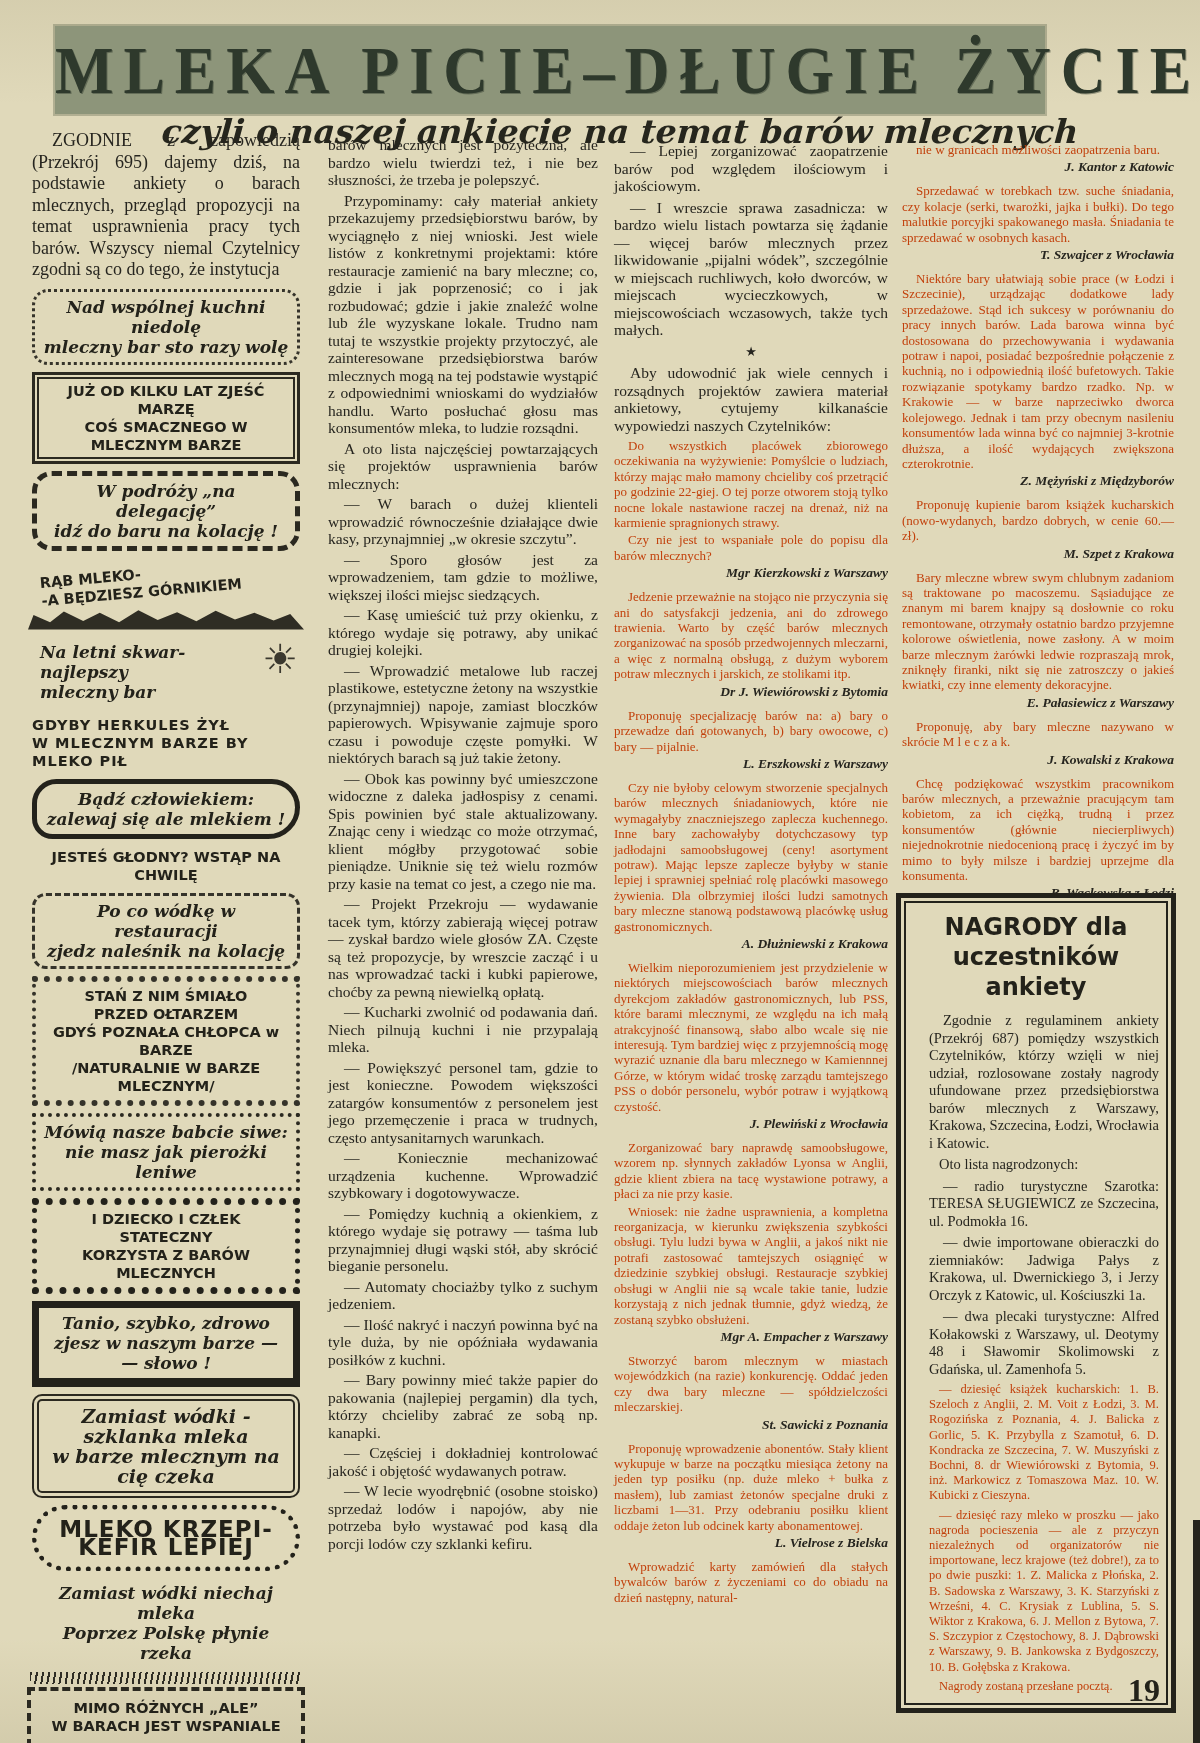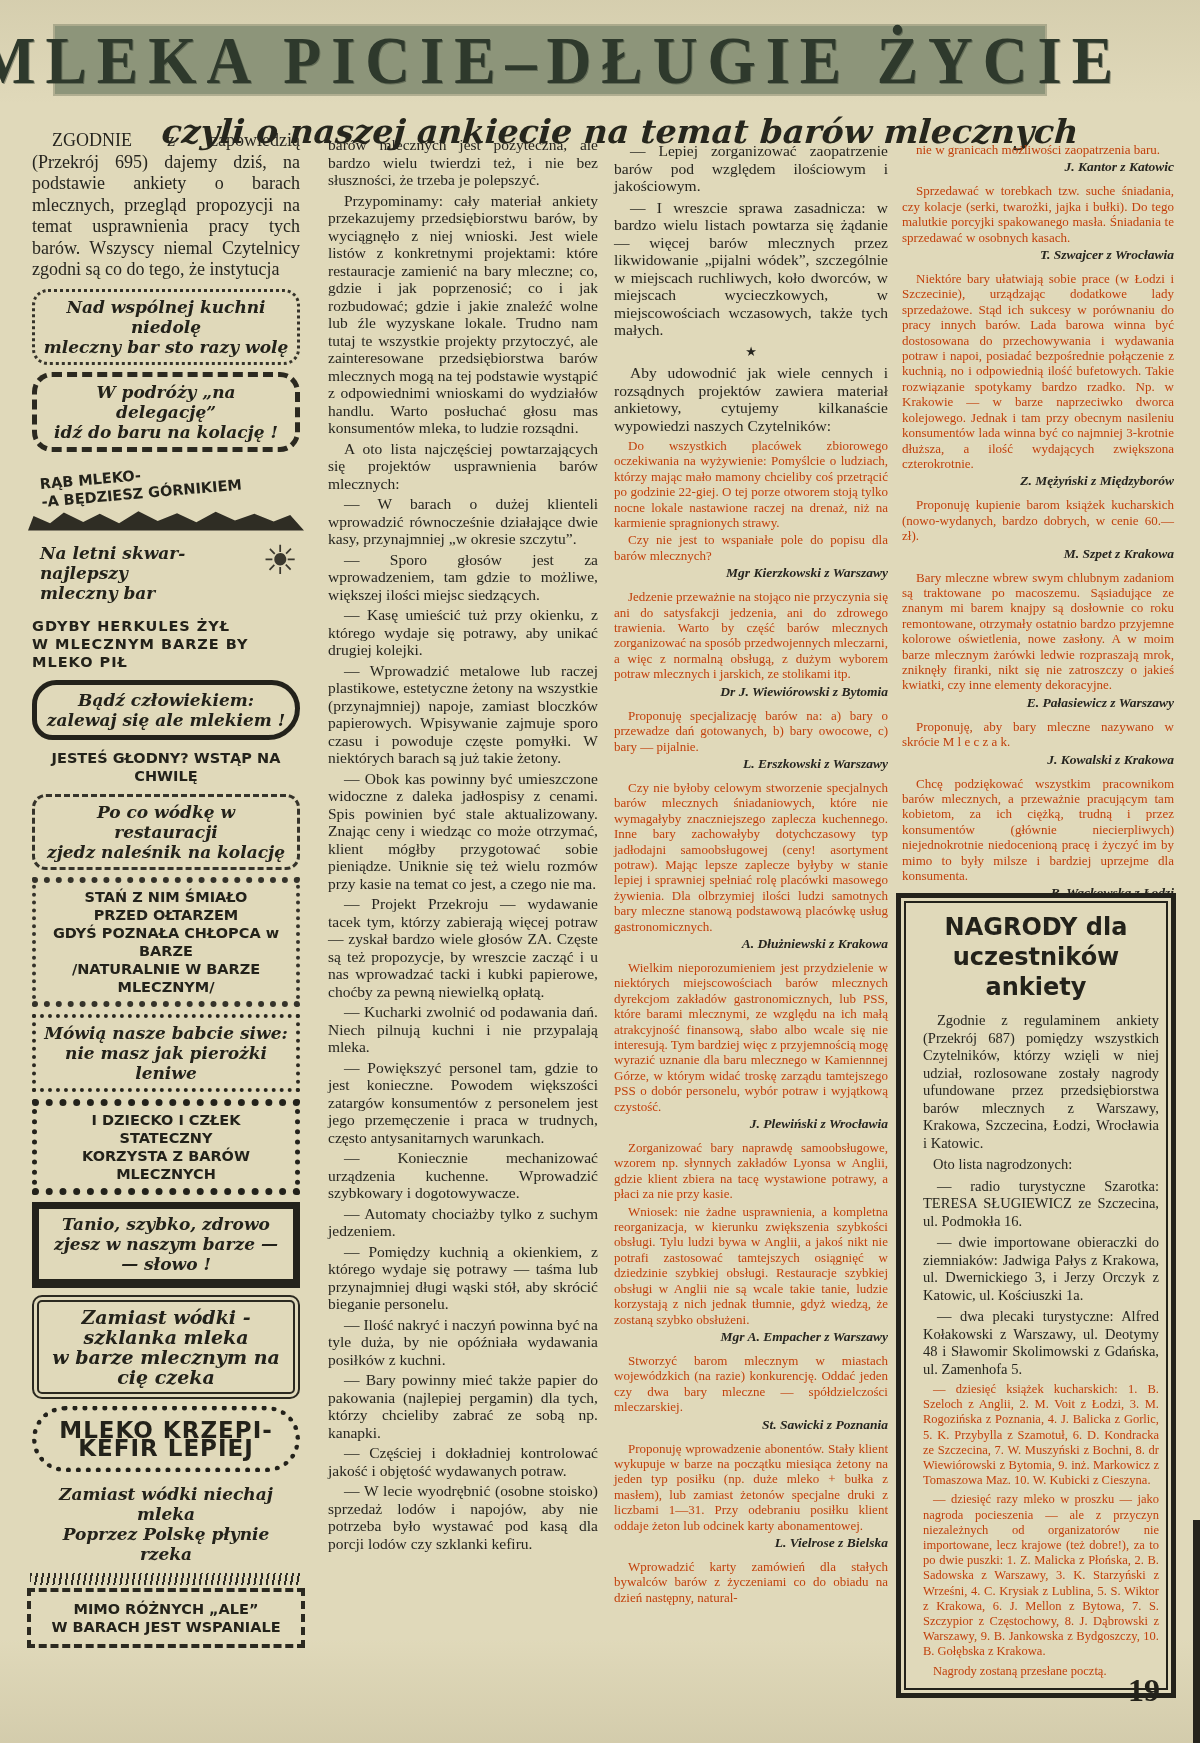--- a/index.html
+++ b/index.html
@@ -4,22 +4,22 @@
 <style>
   html,body{margin:0;padding:0;}
   .page{position:relative;width:1200px;height:1743px;background:#e0d9ba;overflow:hidden;
         font-family:"Liberation Serif",serif;color:#26251f;}
   .page::before{content:"";position:absolute;inset:0;
         background:linear-gradient(180deg,rgba(120,110,70,.10),rgba(0,0,0,0) 6%,rgba(0,0,0,0) 94%,rgba(120,110,70,.12));
         pointer-events:none;}
   .edge-strip{position:absolute;right:0;top:1520px;width:7px;height:223px;background:#26241c;}
 
   
-  .masthead{position:absolute;left:55px;top:26px;width:990px;height:68px;background:#8d957a;
-        display:flex;align-items:center;justify-content:center;box-shadow:0 0 0 2px rgba(90,96,72,.35);}
+  .masthead{position:absolute;left:55px;top:26px;width:990px;height:88px;background:#8d957a;
+        display:flex;align-items:center;justify-content:flex-start;box-shadow:0 0 0 2px rgba(90,96,72,.35);}
   .masthead h1{margin:0;font-family:"Liberation Serif",serif;font-weight:bold;font-size:62px;
         letter-spacing:10px;color:#2e392c;transform:scaleY(1.08);white-space:nowrap;
         text-shadow:1px 1px 0 rgba(40,50,38,.4);}
   .subtitle{position:absolute;left:140px;top:112px;width:960px;text-align:center;
         font-family:"DejaVu Serif",serif;font-style:italic;font-weight:bold;font-size:33px;
         color:#26261d;transform:skewX(-4deg);}
 
   
   .col{position:absolute;text-align:justify;}
   .col1{left:32px;top:130px;width:268px;}
@@ -67,21 +67,21 @@
   .grass{height:12px;margin:1px -2px 0 -2px;
         background:repeating-linear-gradient(100deg,#2f2d24 0 2px,transparent 2px 6px);}
   .f-burst{outline:4px dashed #2b2920;outline-offset:3px;margin:10px 2px;}
 
   
   .awards{position:absolute;left:896px;top:893px;width:280px;box-sizing:border-box;
           border:5px solid #23221b;box-shadow:inset 0 0 0 3px #e0d9ba,inset 0 0 0 5px #23221b;
           padding:14px 12px 10px 12px;background:#e0d9ba;}
   .awards h2{margin:0 0 10px 0;text-align:center;font-family:"DejaVu Sans",sans-serif;
           font-size:24px;line-height:30px;color:#23221a;font-weight:bold;}
-  .aw-p{margin:0 0 4px 10px;text-indent:14px;font-size:14.5px;line-height:17.5px;text-align:justify;}
+  .aw-p{margin:0 0 4px 16px;text-indent:14px;font-size:14.5px;line-height:17.5px;text-align:justify;}
   .awards .k-lead{text-indent:10px;}
   .awards .k-s{font-size:12.5px;line-height:15.2px;text-indent:10px;}
 
   .pageno{position:absolute;right:40px;top:1672px;font-size:32px;font-weight:bold;
           font-family:"Liberation Serif",serif;color:#23221a;}
 </style>
 </head>
 <body>
 
 <div class="page">
@@ -91,20 +91,22 @@
   </div>
   <div class="subtitle">czyli o naszej ankiecie na temat barów mlecznych</div>
 
   <div class="col col1">
     <p class="para intro k-first">ZGODNIE z zapowiedzią (Przekrój 695) dajemy dziś, na podstawie ankiety o barach mlecznych, przegląd propozycji na temat usprawnienia pracy tych barów. Wszyscy niemal Czytelnicy zgodni są co do tego, że instytucja</p>
 
     <div class="slogans">
       <div class="slogan s-script f-loops">Nad wspólnej kuchni
 niedolę
 mleczny bar sto razy wolę</div>
+      <div class="slogan s-caps  f-box">JUŻ OD KILKU LAT ZJEŚĆ MARZĘ
+COŚ SMACZNEGO W MLECZNYM BARZE</div>
       <div class="slogan s-script f-rail">W podróży „na delegację”
 idź do baru na kolację !</div>
       <div class="slogan s-caps  f-coal">RĄB MLEKO-
 -A BĘDZIESZ GÓRNIKIEM</div>
       <div class="coal-pile"></div>
       <div class="slogan s-script f-sun"><span>Na letni skwar-najlepszy
 mleczny bar</span><span class="sun">☀</span></div>
       <div class="slogan s-caps  f-none">GDYBY HERKULES ŻYŁ
 W MLECZNYM BARZE BY
 MLEKO PIŁ</div>
@@ -145,22 +147,22 @@
         <p class="para k-lead">A oto lista najczęściej powtarzających się projektów usprawnienia barów mlecznych:</p>
         <p class="para k-p">— W barach o dużej klienteli wprowadzić równocześnie działające dwie kasy, przynajmniej „w okresie szczytu”.</p>
         <p class="para k-p">— Sporo głosów jest za wprowadzeniem, tam gdzie to możliwe, większej ilości miejsc siedzących.</p>
         <p class="para k-p">— Kasę umieścić tuż przy okienku, z którego wydaje się potrawy, aby unikać drugiej kolejki.</p>
         <p class="para k-p">— Wprowadzić metalowe lub raczej plastikowe, estetyczne żetony na wszystkie (przynajmniej) napoje, zamiast bloczków papierowych. Wpisywanie zajmuje sporo czasu i powoduje częste pomyłki. W niektórych barach są już takie żetony.</p>
         <p class="para k-p">— Obok kas powinny być umieszczone widoczne z daleka jadłospisy z cenami. Spis powinien być stale aktualizowany. Znając ceny i wiedząc co może otrzymać, klient mógłby przygotować sobie pieniądze. Uniknie się też wielu rozmów przy kasie na temat co jest, a czego nie ma.</p>
         <p class="para k-p">— Projekt Przekroju — wydawanie tacek tym, którzy zabierają więcej potraw — zyskał bardzo wiele głosów ZA. Częste są też propozycje, by wreszcie zacząć i u nas wprowadzać tacki i kubki papierowe, choćby za pewną niewielką opłatą.</p>
         <p class="para k-p">— Kucharki zwolnić od podawania dań. Niech pilnują kuchni i nie przypalają mleka.</p>
         <p class="para k-p">— Powiększyć personel tam, gdzie to jest konieczne. Powodem większości zatargów konsumentów z personelem jest jego przemęczenie i praca w trudnych, często antysanitarnych warunkach.</p>
         <p class="para k-p">— Koniecznie mechanizować urządzenia kuchenne. Wprowadzić szybkowary i dogotowywacze.</p>
+        <p class="para k-p">— Pomiędzy kuchnią a okienkiem, z którego wydaje się potrawy — taśma lub przynajmniej długi wąski stół, aby skrócić bieganie personelu.</p>
         <p class="para k-p">— Automaty chociażby tylko z suchym jedzeniem.</p>
-        <p class="para k-p">— Pomiędzy kuchnią a okienkiem, z którego wydaje się potrawy — taśma lub przynajmniej długi wąski stół, aby skrócić bieganie personelu.</p>
         <p class="para k-p">— Ilość nakryć i naczyń powinna być na tyle duża, by nie opóźniała wydawania posiłków z kuchni.</p>
         <p class="para k-p">— Bary powinny mieć także papier do pakowania (najlepiej pergamin) dla tych, którzy chcieliby zabrać ze sobą np. kanapki.</p>
         <p class="para k-p">— Częściej i dokładniej kontrolować jakość i objętość wydawanych potraw.</p>
         <p class="para k-p">— W lecie wyodrębnić (osobne stoisko) sprzedaż lodów i napojów, aby nie potrzeba było wystawać pod kasą dla porcji lodów czy szklanki kefiru.</p>
       </div>
   </div>
 
   <div class="col col3">
     <div>
 

